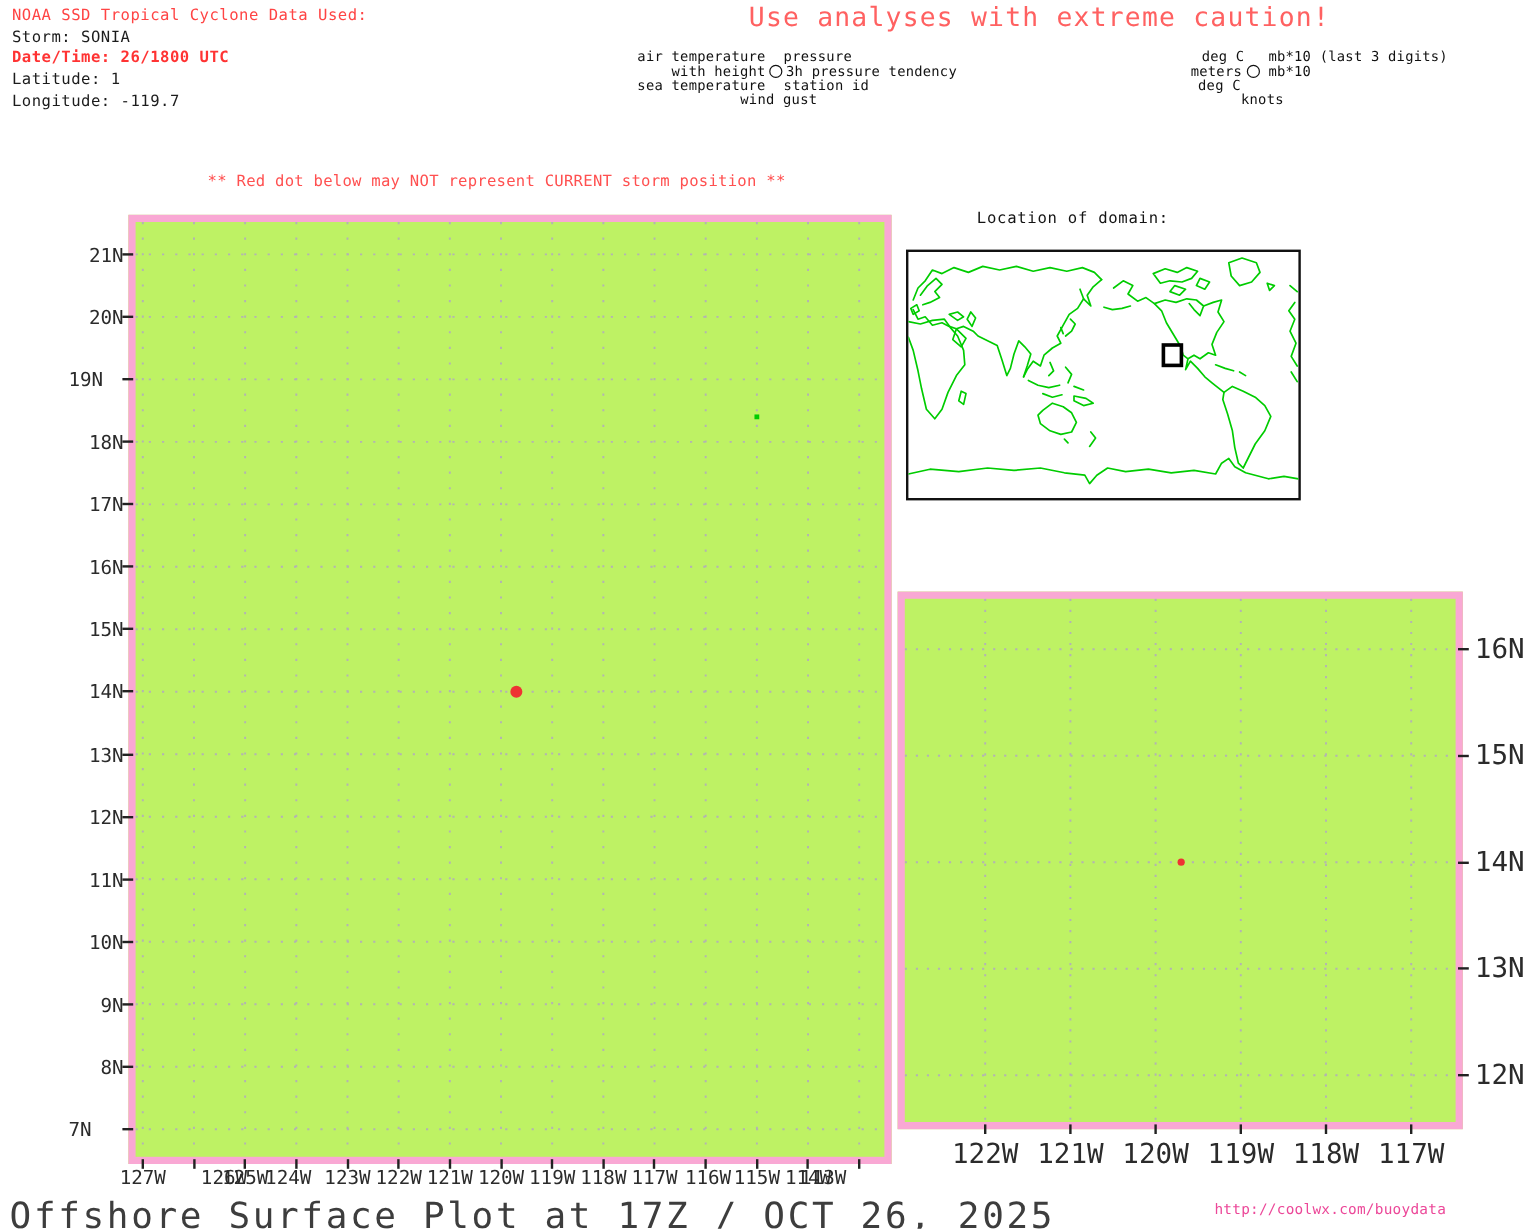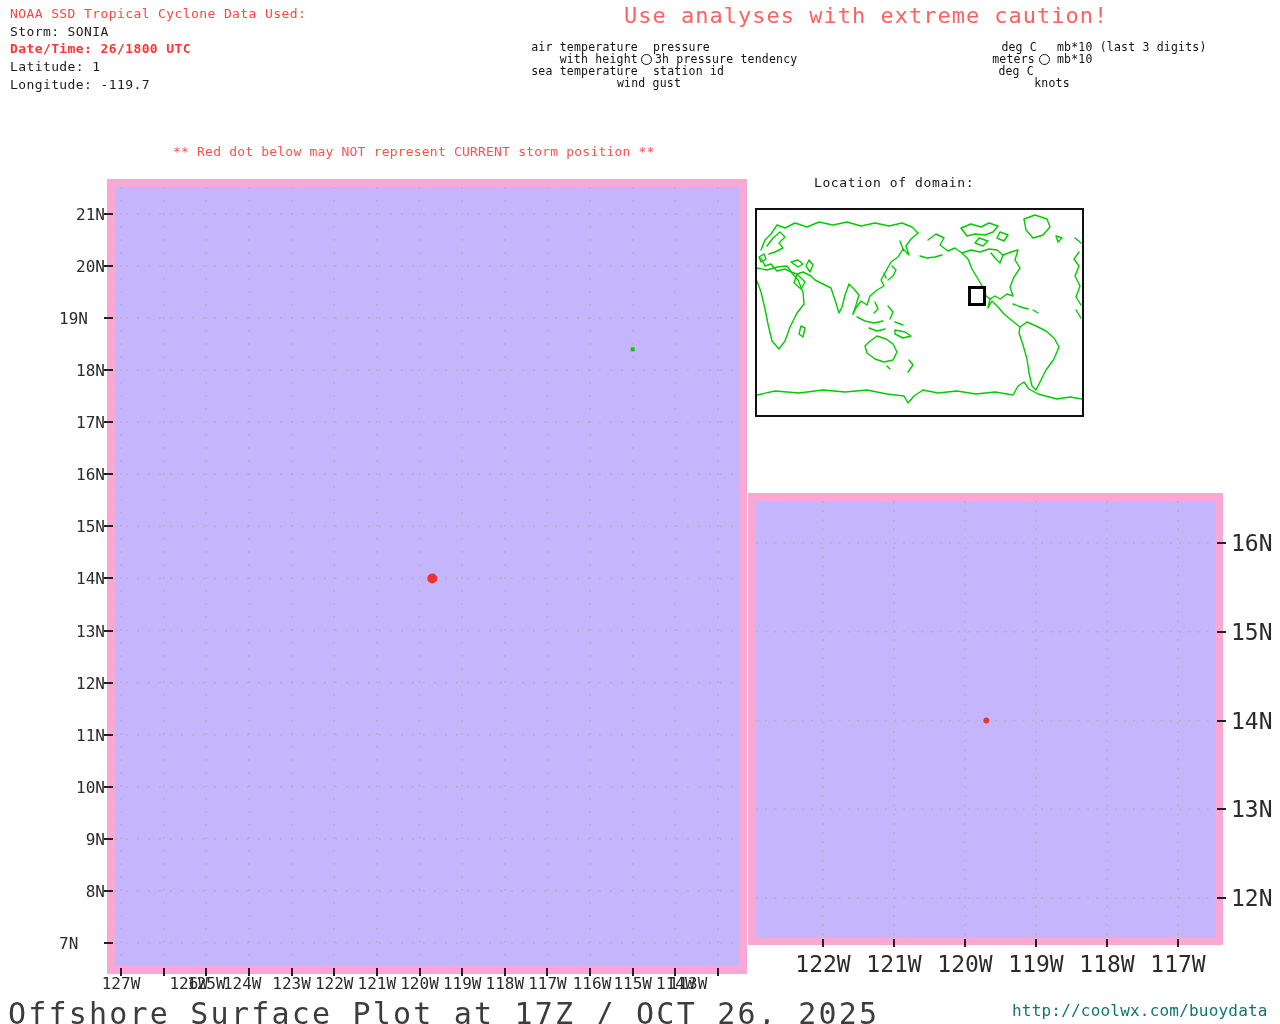--- a/index.html
+++ b/index.html
@@ -12,34 +12,34 @@
   .hdr-boldred{color:#ff3333;font-weight:bold;}
   
   .caution{left:624px;top:3px;font-size:22px;letter-spacing:1px;color:#ff6161;}
   
   .lg{font-size:11.5px;letter-spacing:.2px;color:#111;}
   .lg-r{text-align:right;}
   .lg-circle{position:absolute;width:9px;height:9px;border:1.5px solid #111;border-radius:50%;background:#fff;}
   
   .warn{left:173px;top:144px;font-size:13px;letter-spacing:.2px;color:#ff5050;}
   
-  .plot{position:absolute;border:8px solid #f9a8d4;background:#c4b5fd;}
+  .plot{position:absolute;border:6px solid #f9a8d4;background:#bef264;}
   .plot svg{position:absolute;left:0;top:0;}
   .tick-h{position:absolute;height:2px;background:#222;}
   .tick-v{position:absolute;width:2px;background:#222;}
   .plot-label{position:absolute;color:#2b2b2b;}
   .lbl-main{font-size:16px;letter-spacing:0px;}
   .lbl-zoom{font-size:23px;letter-spacing:0px;}
   
   .map-title{left:814px;top:175px;font-size:13px;letter-spacing:.6px;color:#141414;}
   .map{position:absolute;left:755px;top:208px;width:325px;height:205px;border:2px solid #111;background:#fff;}
   .domain-box{position:absolute;left:211px;top:76px;width:12px;height:14px;border:3px solid #000;background:transparent;}
   
   .footer-title{left:8px;top:996px;font-size:30px;letter-spacing:2.2px;color:#3d3d3d;}
-  .footer-url{left:1012px;top:1001px;font-size:16px;letter-spacing:.2px;color:#0f766e;text-decoration:none;text-align:right;}
+  .footer-url{left:1012px;top:1001px;font-size:12px;letter-spacing:.2px;color:#ec4899;text-decoration:none;text-align:right;}
 </style>
 </head>
 <body>
 
 <div class="abs hdr hdr-red" style="top:6px">NOAA SSD Tropical Cyclone Data Used:</div>
 <div class="abs hdr" style="top:24px">Storm: SONIA</div>
 <div class="abs hdr hdr-boldred" style="top:41px">Date/Time: 26/1800 UTC</div>
 <div class="abs hdr" style="top:59px">Latitude: 1</div>
 <div class="abs hdr" style="top:77px">Longitude: -119.7</div>
 

